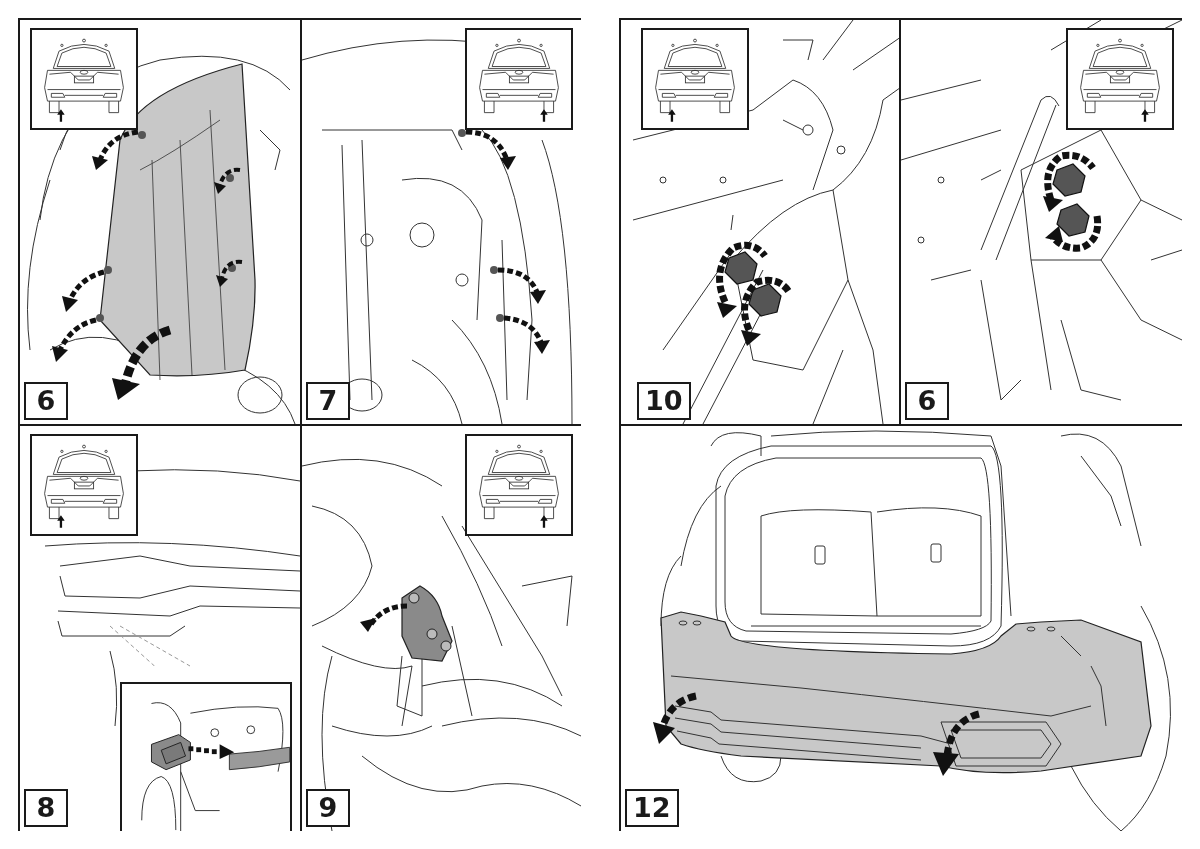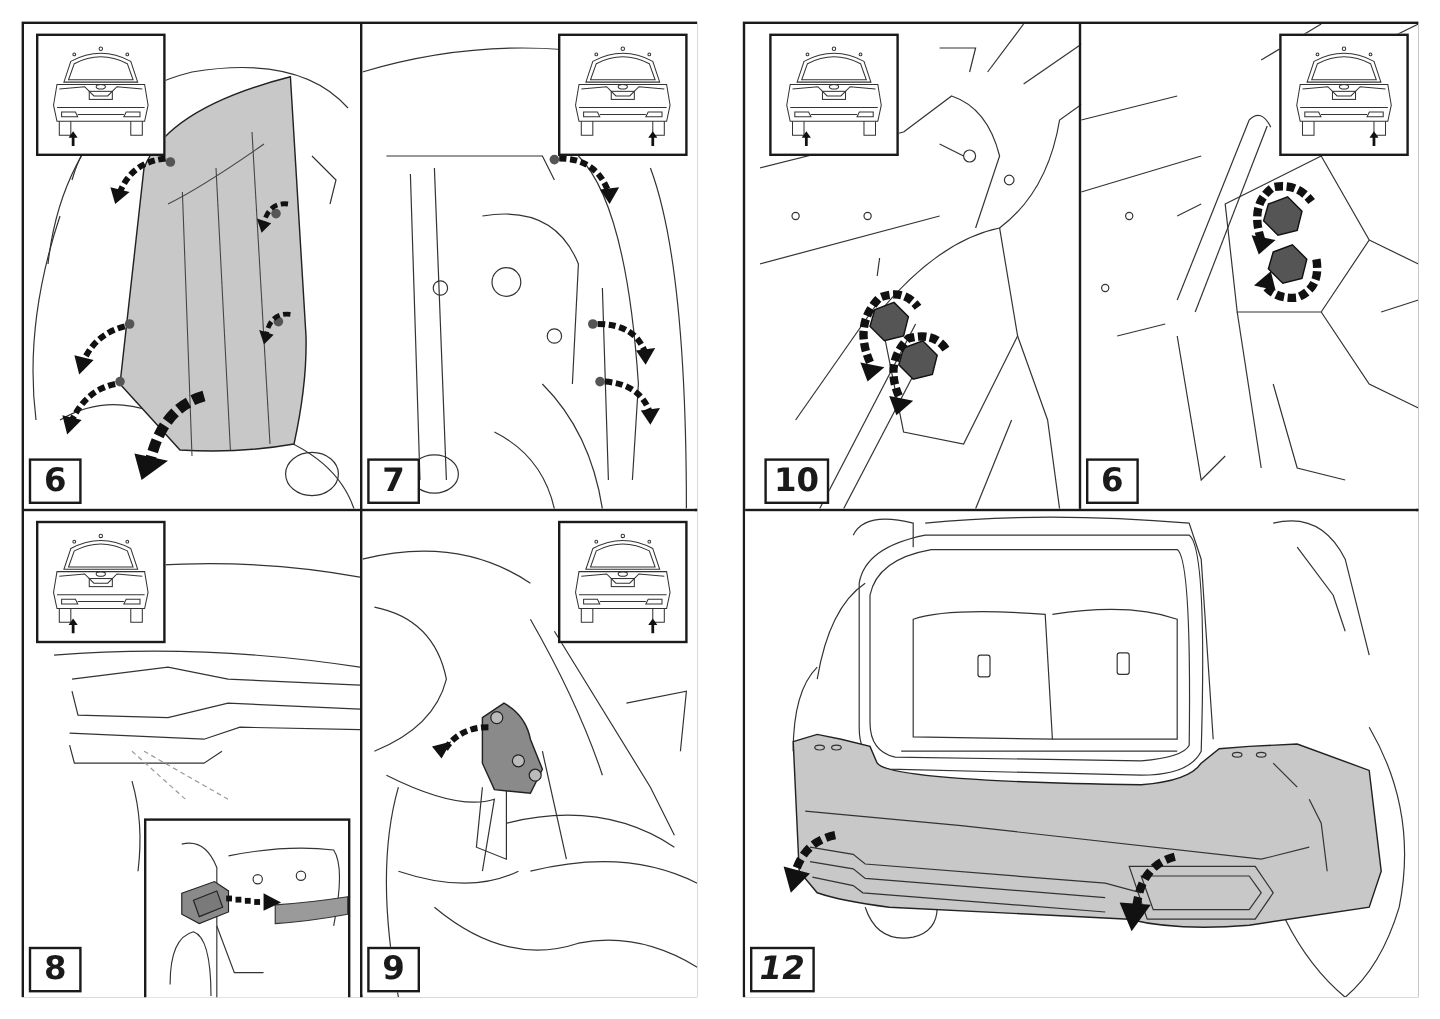--- a/index.html
+++ b/index.html
@@ -312,21 +312,21 @@
     </svg>
     <div class="inset" style="right:8px;top:8px;">
       <svg viewBox="0 0 108 102">
           <use href="#car-rear"></use>
           <use href="#up-arrow" x="76" y="82" width="8" height="14"></use>
         </svg>
     </div>
     <div class="step-num">6</div>
   </div>
 
-  <div class="panel" style="left:0;top:406px;width:561px;height:405px;font-style:italic;">
+  <div class="panel" style="left:0;top:406px;width:561px;height:405px;">
     <svg class="art" viewBox="0 0 561 405">
       <g fill="none" stroke="#333" stroke-width="1">
         <path d="M90 20 Q100 0 140 10 L140 30"></path>
           <path d="M150 10 Q250 0 370 10 L380 40 L390 190"></path>
         <path d="M95 180 L95 60 Q100 30 150 20 L370 20 Q385 30 380 200 Q370 220 330 220 L120 215 Q95 210 95 180 Z"></path>
         <path d="M104 176 L104 70 Q110 40 155 32 L360 32 Q372 40 370 195 Q365 205 330 208 L125 205 Q104 200 104 176 Z"></path>
         <path d="M140 90 Q170 80 250 86 L256 190 L140 188 Z"></path>
           <path d="M256 86 Q320 76 360 90 L360 190 L256 190"></path>
         <rect x="194" y="120" width="10" height="18" rx="2"></rect>
           <rect x="310" y="118" width="10" height="18" rx="2"></rect>

